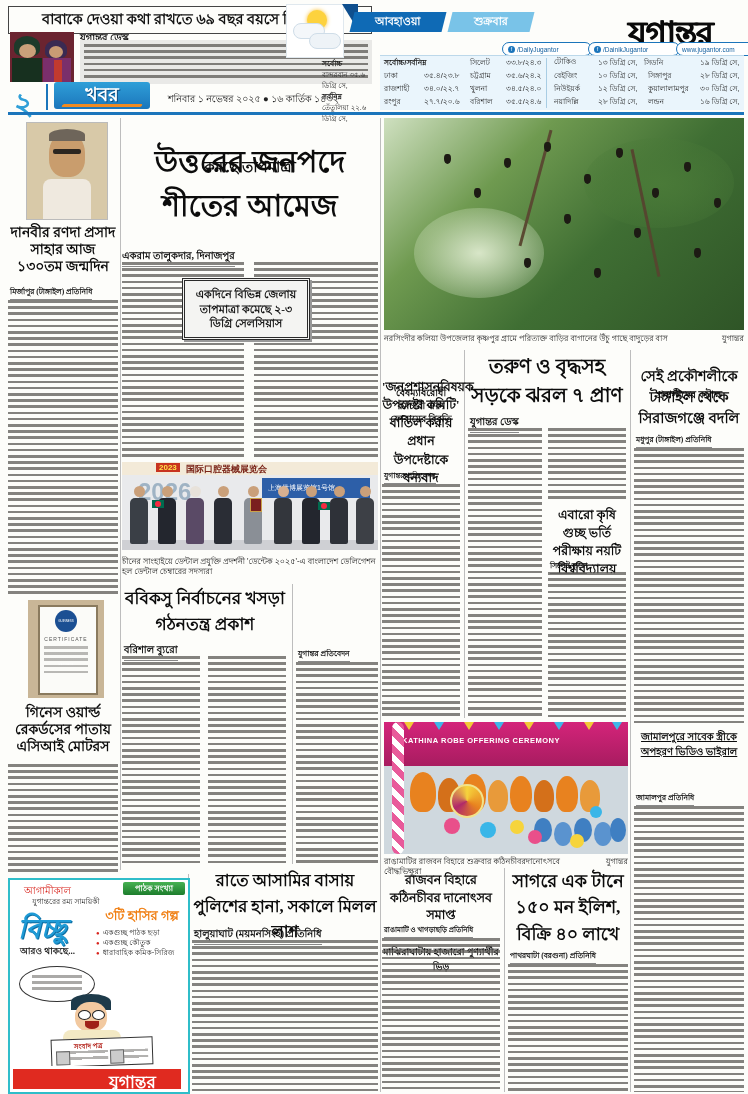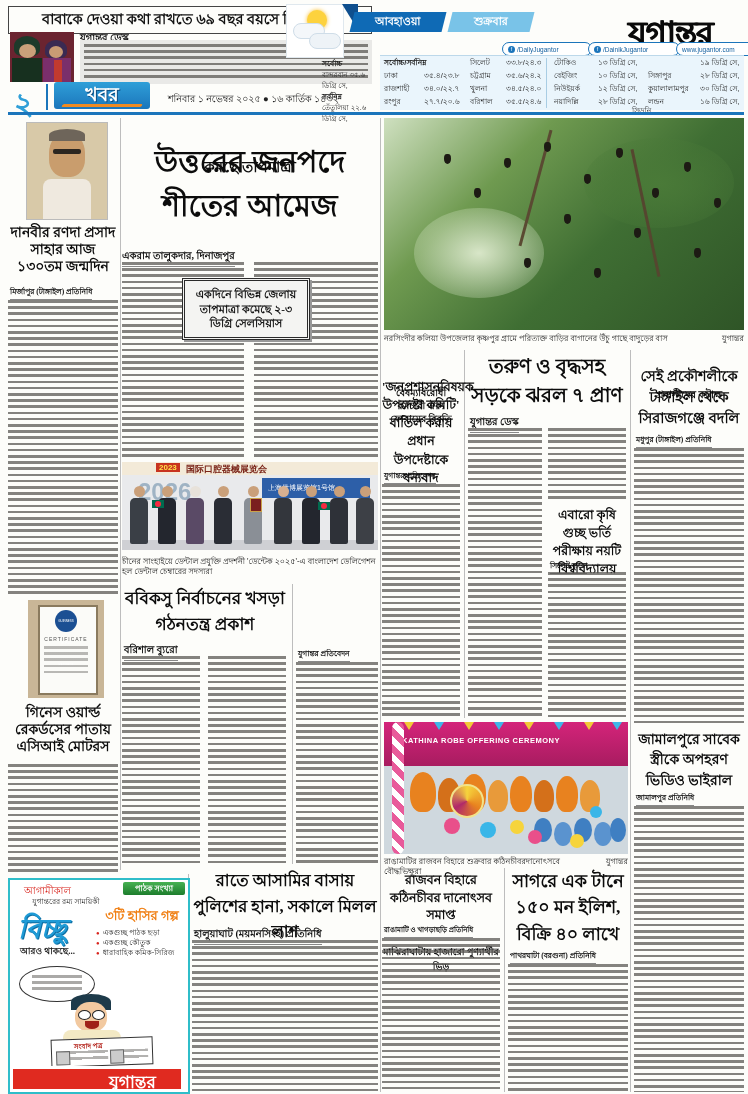--- a/index.html
+++ b/index.html
@@ -118,30 +118,30 @@
     <div class="wt" style="left:126px;top:0;">৩৩.৮/২৪.৩</div>
     <div class="wt" style="left:90px;top:13px;">চট্টগ্রাম</div>
     <div class="wt" style="left:126px;top:13px;">৩৫.৬/২৪.২</div>
     <div class="wt" style="left:90px;top:26px;">খুলনা</div>
     <div class="wt" style="left:126px;top:26px;">৩৪.৫/২৪.০</div>
     <div class="wt" style="left:90px;top:39px;">বরিশাল</div>
     <div class="wt" style="left:126px;top:39px;">৩৫.৫/২৪.৬</div>
 
     <div class="abs" style="left:166px;top:2px;width:1px;height:50px;background:#a9cde4;"></div>
 
-    <div class="wt" style="left:174px;top:0;">টোকিও</div>
+    <div class="wt" style="left:174px;top:0;font-family:Liberation Mono, monospace;">টোকিও</div>
     <div class="wt" style="left:218px;top:0;">১৩ ডিগ্রি সে,</div>
     <div class="wt" style="left:174px;top:13px;">বেইজিং</div>
     <div class="wt" style="left:218px;top:13px;">১০ ডিগ্রি সে,</div>
     <div class="wt" style="left:174px;top:26px;">নিউইয়র্ক</div>
     <div class="wt" style="left:218px;top:26px;">১২ ডিগ্রি সে,</div>
     <div class="wt" style="left:174px;top:39px;">নয়াদিল্লি</div>
     <div class="wt" style="left:218px;top:39px;">২৮ ডিগ্রি সে,</div>
 
-    <div class="wt" style="left:252px;top:0;margin-top:48px;">সিডনি</div>
+    <div class="wt" style="left:264px;top:0;">সিডনি</div>
     <div class="wt" style="left:320px;top:0;">১৯ ডিগ্রি সে,</div>
     <div class="wt" style="left:268px;top:13px;">সিঙ্গাপুর</div>
     <div class="wt" style="left:320px;top:13px;">২৮ ডিগ্রি সে,</div>
     <div class="wt" style="left:268px;top:26px;">কুয়ালালামপুর</div>
     <div class="wt" style="left:320px;top:26px;">৩০ ডিগ্রি সে,</div>
     <div class="wt" style="left:268px;top:39px;">লন্ডন</div>
     <div class="wt" style="left:320px;top:39px;">১৬ ডিগ্রি সে,</div>
   </div>
 
   <div class="hrule-blue" style="left:8px;top:112px;width:736px;"></div>
@@ -367,17 +367,17 @@
 
   <div class="hl" style="left:382px;top:872px;width:118px;font-size:12.5px;line-height:1.4;">রাজবন বিহারে কঠিনচীবর দানোৎসব সমাপ্ত</div>
   <div class="kick" style="left:382px;top:910px;width:118px;font-size:9.5px;">মাঝিরাঘাটায় হাজারো পুণ্যার্থীর ভিড়</div>
   <div class="by" style="left:384px;top:924px;font-size:7px;">রাঙামাটি ও খাগড়াছড়ি প্রতিনিধি</div>
   <div class="tx" style="left:382px;top:938px;width:118px;height:154px;"></div>
 
   <div class="hl" style="left:508px;top:868px;width:120px;font-size:17.5px;line-height:1.5;">সাগরে এক টানে ১৫০ মন ইলিশ, বিক্রি ৪০ লাখে</div>
   <div class="by" style="left:510px;top:950px;font-size:7.5px;">পাথরঘাটা (বরগুনা) প্রতিনিধি</div>
   <div class="tx" style="left:508px;top:964px;width:120px;height:128px;"></div>
 
-  <div class="hl" style="left:634px;top:730px;width:110px;font-size:14px;line-height:1.45;">জামালপুরে সাবেক স্ত্রীকে অপহরণ ভিডিও ভাইরাল</div>
+  <div class="hl" style="left:634px;top:730px;width:110px;font-size:10px;line-height:1.45;text-decoration:underline;">জামালপুরে সাবেক স্ত্রীকে অপহরণ ভিডিও ভাইরাল</div>
   <div class="by" style="left:636px;top:792px;font-size:7.5px;">জামালপুর প্রতিনিধি</div>
   <div class="tx" style="left:634px;top:806px;width:110px;height:286px;"></div>
 
 </div>
 
 </body></html>

